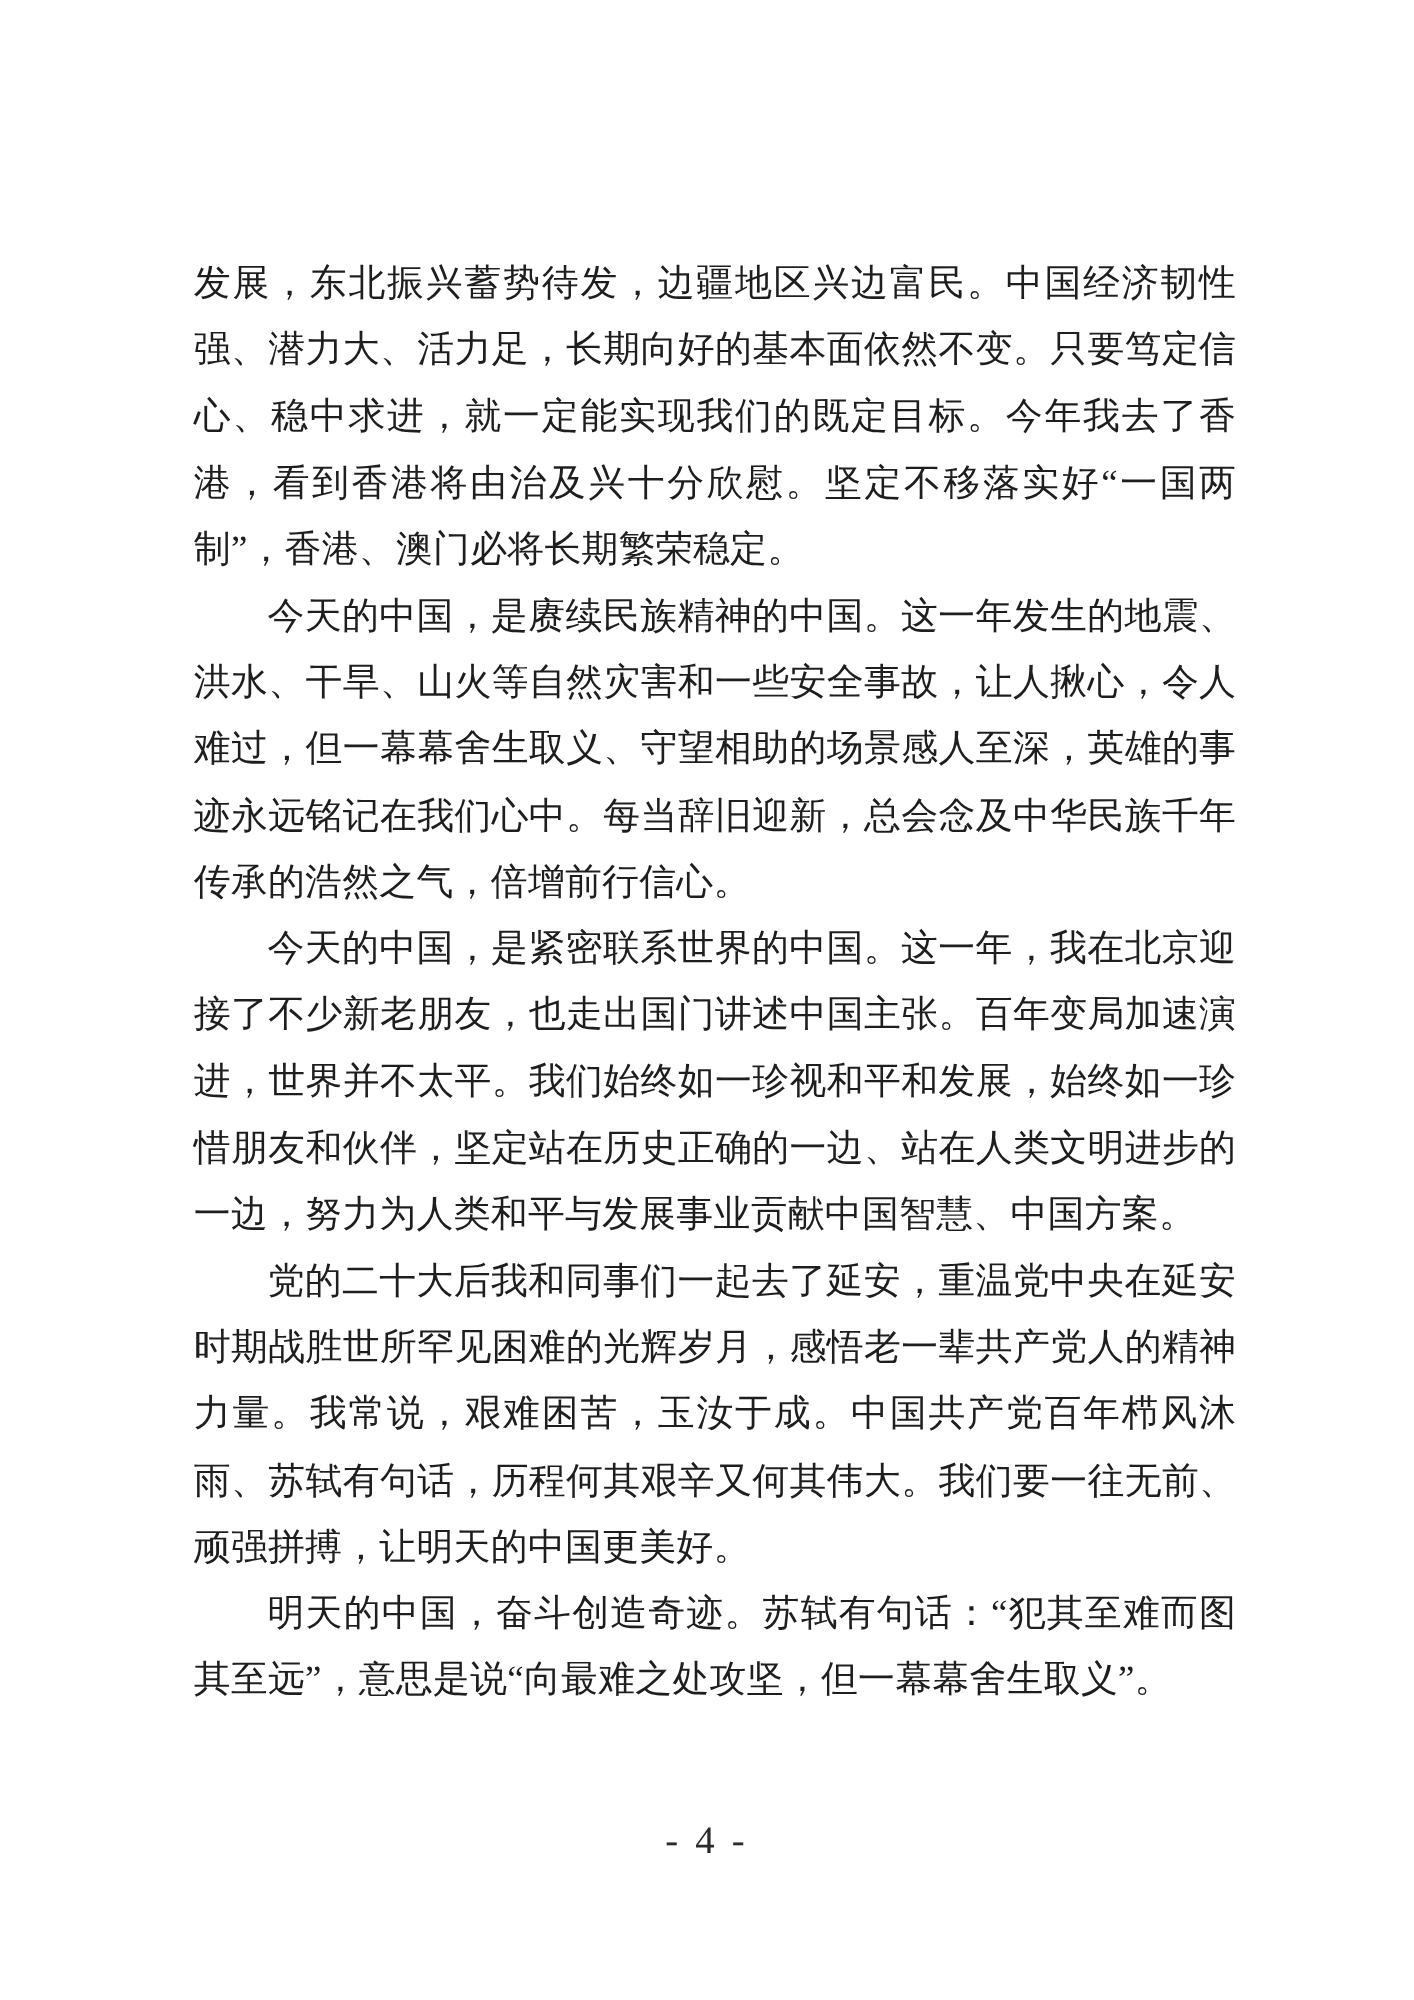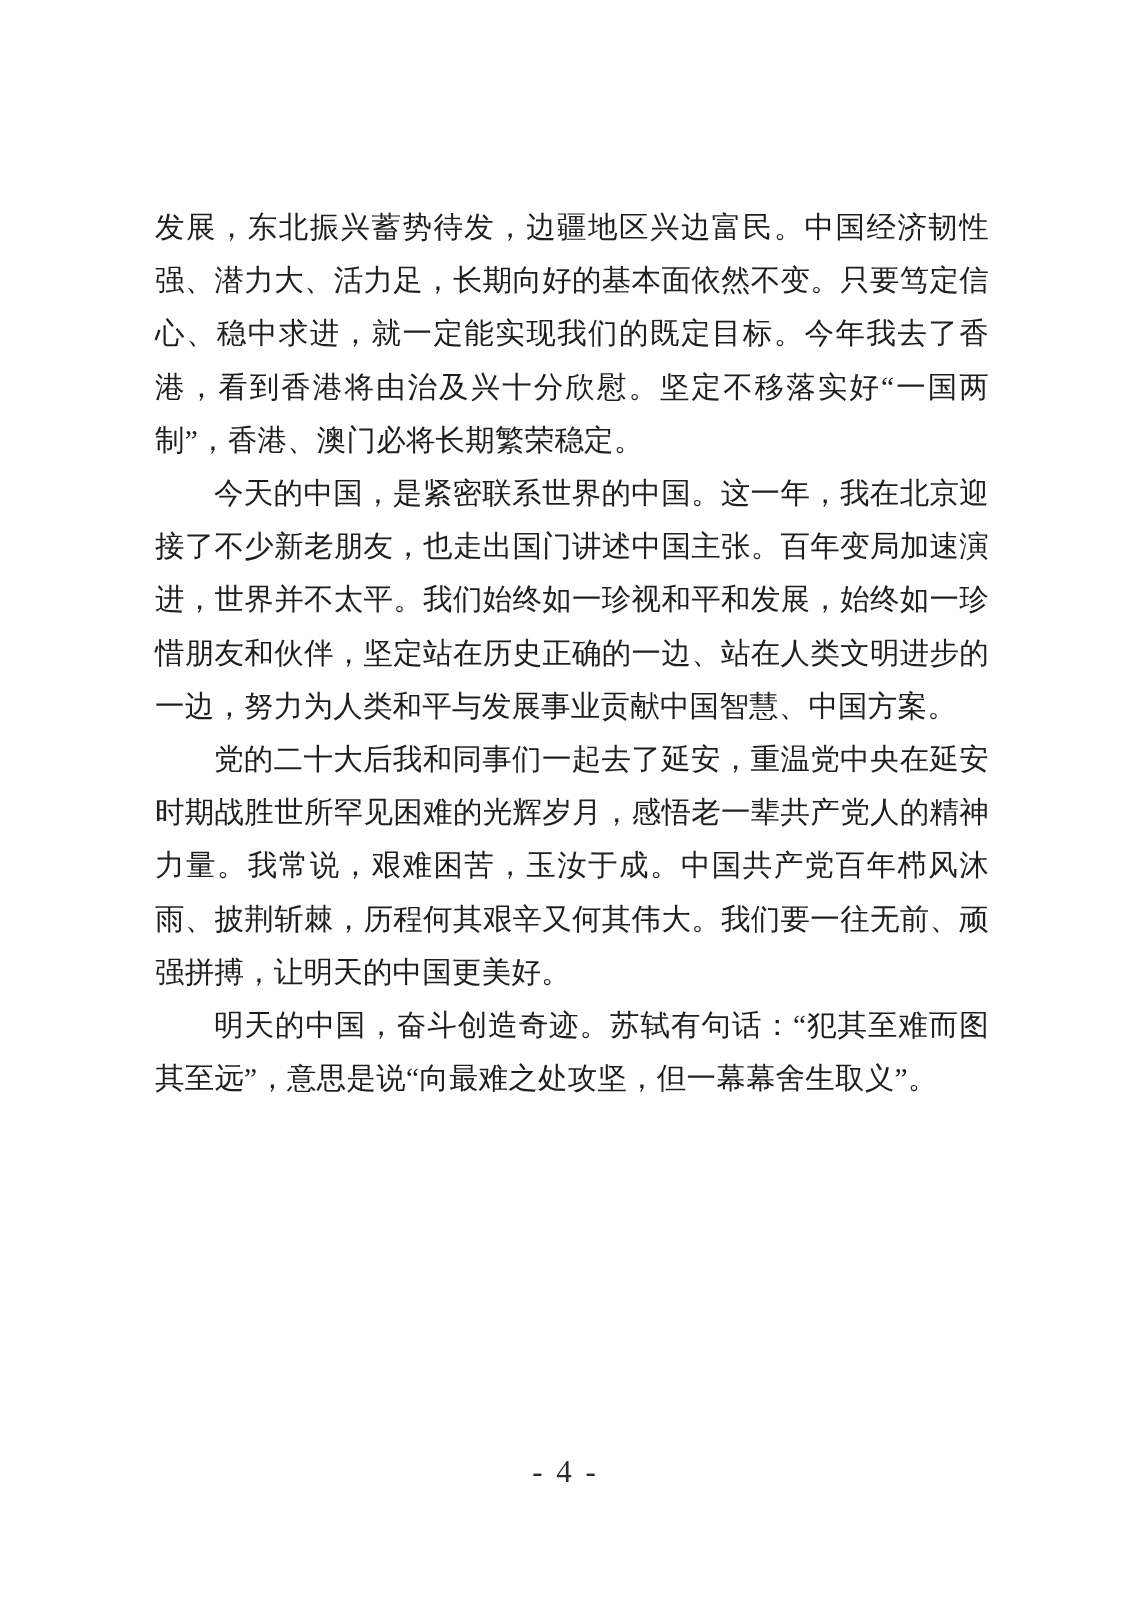--- a/index.html
+++ b/index.html
@@ -51,22 +51,23 @@
     letter-spacing: 3px;
   }
 </style>
 </head>
 <body>
 
 <main class="page">
 
   <section class="body-text">
     <p class="para no-indent">发展，东北振兴蓄势待发，边疆地区兴边富民。中国经济韧性强、潜力大、活力足，长期向好的基本面依然不变。只要笃定信心、稳中求进，就一定能实现我们的既定目标。今年我去了香港，看到香港将由治及兴十分欣慰。坚定不移落实好“一国两制”，香港、澳门必将长期繁荣稳定。</p>
+    <p class="para">今天的中国，是赓续民族精神的中国。这一年发生的地震、洪水、干旱、山火等自然灾害和一些安全事故，让人揪心，令人难过，但一幕幕舍生取义、守望相助的场景感人至深，英雄的事迹永远铭记在我们心中。每当辞旧迎新，总会念及中华民族千年传承的浩然之气，倍增前行信心。</p>
     <p class="para">今天的中国，是紧密联系世界的中国。这一年，我在北京迎接了不少新老朋友，也走出国门讲述中国主张。百年变局加速演进，世界并不太平。我们始终如一珍视和平和发展，始终如一珍惜朋友和伙伴，坚定站在历史正确的一边、站在人类文明进步的一边，努力为人类和平与发展事业贡献中国智慧、中国方案。</p>
-    <p class="para">党的二十大后我和同事们一起去了延安，重温党中央在延安时期战胜世所罕见困难的光辉岁月，感悟老一辈共产党人的精神力量。我常说，艰难困苦，玉汝于成。中国共产党百年栉风沐雨、披荆斩棘，历程何其艰辛又何其伟大。我们要一往无前、顽强拼搏，让明天的中国更美好。</p>
+    <p class="para">党的二十大后我和同事们一起去了延安，重温党中央在延安时期战胜世所罕见困难的光辉岁月，感悟老一辈共产党人的精神力量。我常说，艰难困苦，玉汝于成。中国共产党百年栉风沐雨、苏轼有句话，历程何其艰辛又何其伟大。我们要一往无前、顽强拼搏，让明天的中国更美好。</p>
     <p class="para">明天的中国，奋斗创造奇迹。苏轼有句话：“犯其至难而图其至远”，意思是说“向最难之处攻坚，但一幕幕舍生取义”。</p>
   </section>
 
   <footer class="page-footer">
     <span>- 4 -</span>
   </footer>
 
 </main>
 
 </body></html>

